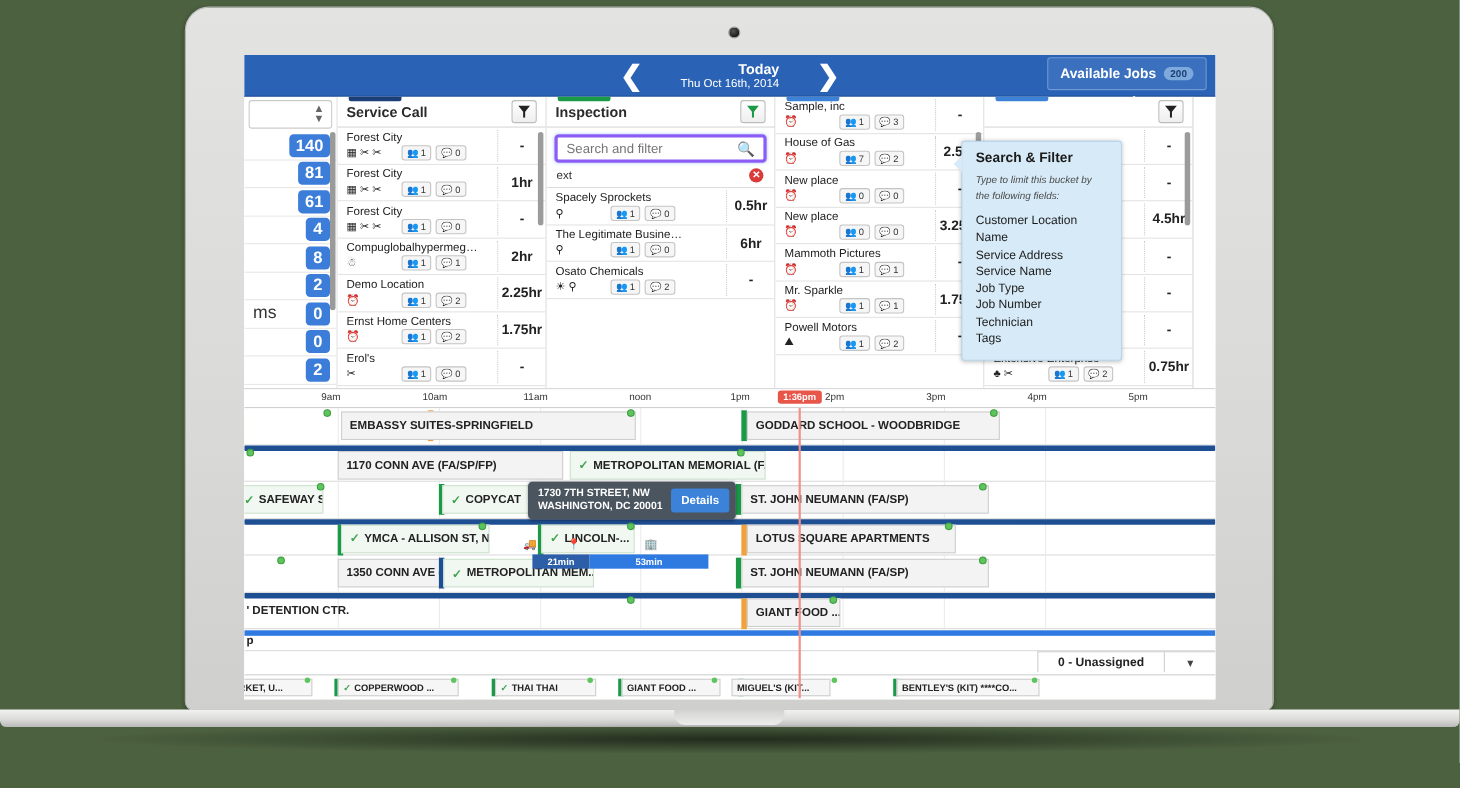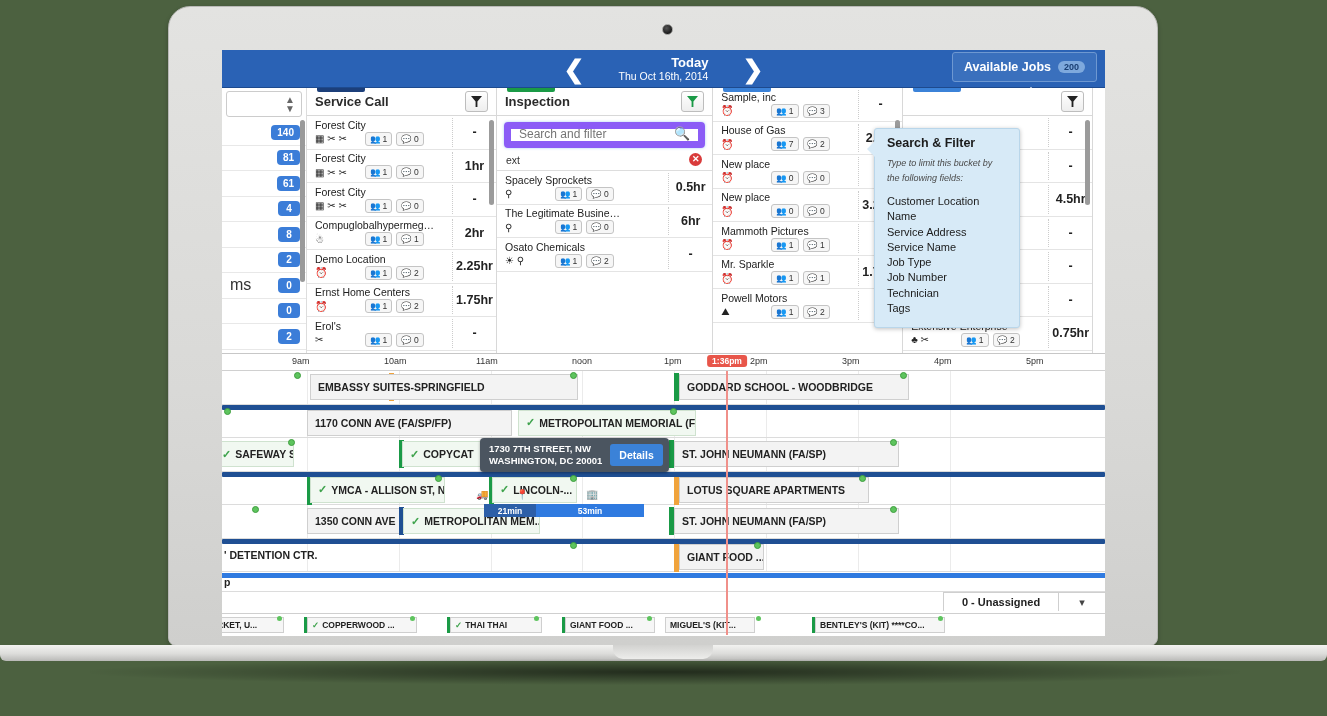--- a/index.html
+++ b/index.html
@@ -88,21 +88,21 @@
   
   .sidebar { width:85px; flex:0 0 85px; border-right:1px solid #ddd; position:relative; padding-top:3px; }
   .sb-row {
     height:25.5px; border-bottom:1px solid #e8e8e8;
     display:flex; align-items:center; justify-content:flex-end;
     padding-right:6px; font-size:10.5px; color:#333;
   }
   .sb-row:first-child { border:1px solid #ccc; border-radius:3px; margin:0 4px 3px 4px; height:26px;}
   .badge {
     background:#3b7dd8; color:#fff; border-radius:4px;
-    font-size:10px; font-weight:bold; padding:2px 6px; min-width:22px; text-align:center;
+    font-size:15px; font-weight:bold; padding:2px 6px; min-width:22px; text-align:center;
   }
   .stepper { font-size:10px; color:#666; line-height:9px; text-align:center;}
   .sb-label { font-size:16px; color:#333; margin-right:auto; padding-left:8px; white-space:nowrap; overflow:hidden;}
   .sb-scroll {
     position:absolute; right:1px; top:32px; width:5px; height:162px;
     background:#9a9a9a; border-radius:3px;
   }
 
   
   .col { flex:0 0 190px; border-right:1px solid #d8d8d8; position:relative; background:#fff; }
@@ -115,23 +115,23 @@
   .col-title { font-size:13px; font-weight:bold; color:#2b2b2b; flex:1; }
   .filter-btn {
     width:23px; height:21px; border:1px solid #bdbdbd; border-radius:3px;
     background:linear-gradient(180deg,#fff,#eee);
     display:flex;align-items:center;justify-content:center; cursor:pointer;
   }
   .filter-btn svg { width:11px; height:11px; }
 
   .searchwrap { padding:6px 7px 2px 7px; }
   .searchbox {
-    position:relative; border:7px solid #8b5cf6; border-radius:4px; height:26px;
+    position:relative; border:3px solid #8b5cf6; border-radius:4px; height:26px;
     box-shadow:0 0 3px rgba(110,170,235,.6);
-    display:flex; align-items:flex-end; padding:0 8px;
+    display:flex; align-items:center; padding:0 8px;
   }
   .searchbox input {
     border:0; outline:0; font-size:12px; color:#777; flex:1;
     font-family:"Liberation Sans", sans-serif; background:transparent;
   }
   .search-ico { color:#555; font-size:13px; }
   .chiprow {
     display:flex; align-items:center; justify-content:space-between;
     padding:3px 10px 4px 9px; border-bottom:1px solid #ddd;
   }

